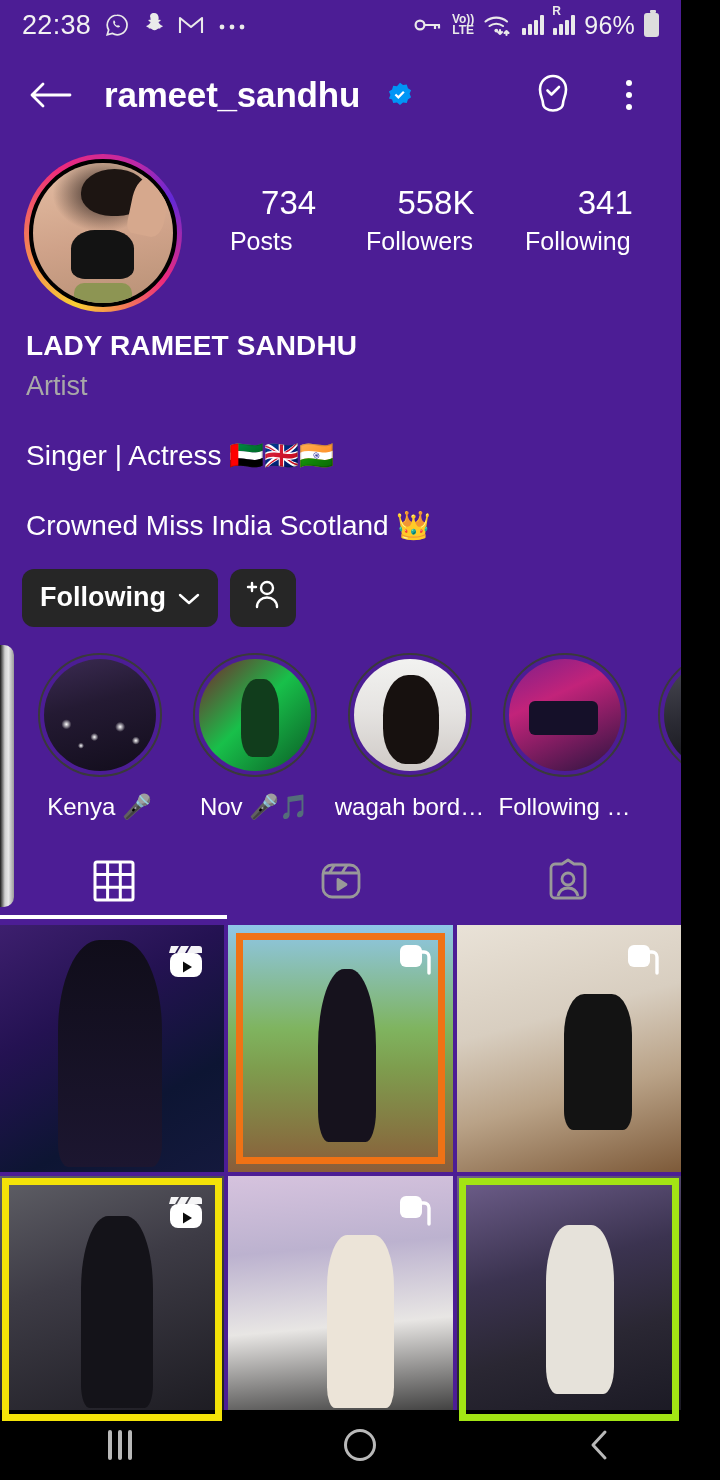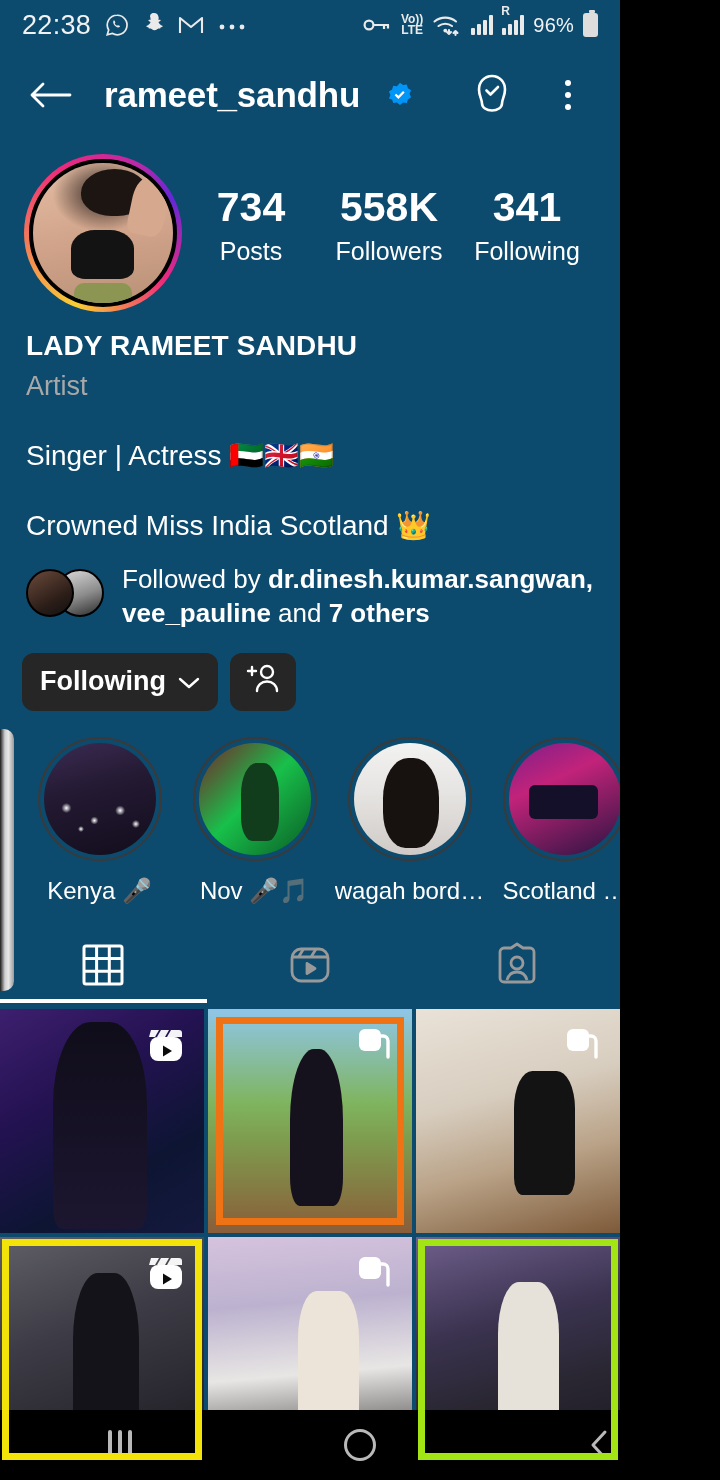--- a/index.html
+++ b/index.html
@@ -3,32 +3,32 @@
 <meta charset="utf-8">
 <style>
   * { margin:0; padding:0; box-sizing:border-box; }
   html,body {
     width:720px; height:1480px;
     background:#000;
     font-family:"Liberation Sans", sans-serif;
     overflow:hidden;
     color:#fff;
   }
-  .screen { position:relative; width:620px; height:1480px; background:#0c4a6e; }
+  .screen { position:relative; width:681px; height:1480px; background:#4c1d95; }
 
   
   .statusbar {
     height:50px; display:flex; align-items:center;
     padding:0 22px; justify-content:space-between;
   }
   .sb-left { display:flex; align-items:center; gap:13px; }
   .sb-time { font-size:27px; font-weight:400; letter-spacing:.3px; color:#f2f2f2; }
   .sb-ico { color:#eaeaea; display:flex; align-items:center; }
   .sb-right { display:flex; align-items:center; gap:9px; }
-  .sb-batt-txt { font-size:20px; color:#f2f2f2; letter-spacing:.2px; }
+  .sb-batt-txt { font-size:25px; color:#f2f2f2; letter-spacing:.2px; }
   .volte { display:flex; flex-direction:column; align-items:center; line-height:.95; font-size:12px; color:#eaeaea; font-weight:600;}
   .bars { display:flex; align-items:flex-end; gap:2px; height:20px; }
   .bars i { width:4px; background:#eaeaea; display:block; border-radius:1px; }
   .roam { position:relative; }
   .roam .r { position:absolute; top:-11px; left:-1px; font-size:12px; font-weight:700; color:#eaeaea; }
   .battery { width:15px; height:24px; border:2px solid #ddd; border-radius:3px; position:relative; background:#ddd; }
   .battery:after { content:""; position:absolute; top:-5px; left:3.5px; width:6px; height:3px; background:#ddd; border-radius:1px; }
 
   
   .topnav { height:90px; display:flex; align-items:center; padding:0 24px; gap:0; }
@@ -52,21 +52,21 @@
   .avatar-art { position:absolute; inset:0; background:
      radial-gradient(ellipse 60% 45% at 50% 22%, #2a1f1c 0%, rgba(42,31,28,0) 60%),
      linear-gradient(170deg,#e3bda4 0%,#d9af95 30%,#cfa289 55%,#b89176 100%); }
   .avatar-hair { position:absolute; left:34%; top:4%; width:48%; height:34%; border-radius:50% 50% 45% 45%; background:#1d1512; }
   .avatar-arm { position:absolute; right:4%; top:10%; width:26%; height:42%; background:#d6a88d; border-radius:40% 60% 30% 20%; transform:rotate(12deg); }
   .avatar-top { position:absolute; left:27%; top:48%; width:45%; height:35%; background:#131313; border-radius:38% 38% 22% 22%; }
   .avatar-pants { position:absolute; left:29%; bottom:0; width:42%; height:14%; background:#8d9553; border-radius:10px 10px 0 0;}
 
   .stats { display:flex; flex:1; align-items:center; justify-content:space-around; padding-top:28px; }
   .stat { text-align:center; min-width:110px; }
-  .stat-num { font-size:41px; font-weight:700; color:#fff; line-height:1.25; }
+  .stat-num { font-size:33px; font-weight:400; color:#fff; line-height:1.25;text-align:right; }
   .stat-lbl { font-size:25px; font-weight:400; color:#fff; margin-top:4px; }
 
   
   .bio { padding:14px 26px 0 26px; }
   .bio-name { font-size:28px; font-weight:700; letter-spacing:.1px; line-height:1.45; }
   .bio-cat { font-size:27px; color:#a8a8a8; line-height:1.45; }
   .bio-line { font-size:28px; color:#fff; line-height:1.45;margin-top:30px; }
 
   
   .followedby { display:flex; align-items:flex-start; padding:16px 26px 0 26px; gap:18px; }
@@ -281,29 +281,20 @@
     </div>
   </div>
 
   <div class="bio">
     <div class="bio-name">LADY RAMEET SANDHU</div>
     <div class="bio-cat">Artist</div>
     <div class="bio-line">Singer | Actress 🇦🇪🇬🇧🇮🇳</div>
     <div class="bio-line">Crowned Miss India Scotland 👑</div>
   </div>
 
-  <div class="followedby">
-    <div class="fb-avatars">
-      <span class="fb-av"></span>
-      <span class="fb-av"></span>
-    </div>
-    <div class="fb-text">
-      <span>Followed by </span><b>dr.dinesh.kumar.sangwan, vee_pauline</b><span> and </span><b>7 others</b>
-    </div>
-  </div>
 
   <div class="actions">
     <div class="btn btn-following">
       <span>Following</span>
       <span>
         <svg width="22" height="14" viewBox="0 0 22 14" fill="none" stroke="#fff" stroke-width="2.4" stroke-linecap="round" stroke-linejoin="round">
           <path d="M2 3l9 8 9-8"></path>
         </svg>
       </span>
     </div>
@@ -336,21 +327,21 @@
       <div class="hl">
         <div class="hl-ring">
           <div class="hl-img thumb-wagah"></div>
         </div>
         <div class="hl-lbl">wagah bord…</div>
       </div>
       <div class="hl">
         <div class="hl-ring">
           <div class="hl-img thumb-ams"></div>
         </div>
-        <div class="hl-lbl">Scotland …</div>
+        <div class="hl-lbl">Following …</div>
       </div>
       <div class="hl">
         <div class="hl-ring">
           <div class="hl-img thumb-ibiza"></div>
         </div>
         <div class="hl-lbl">Ibiza</div>
       </div>
     </div>
   </div>
 

